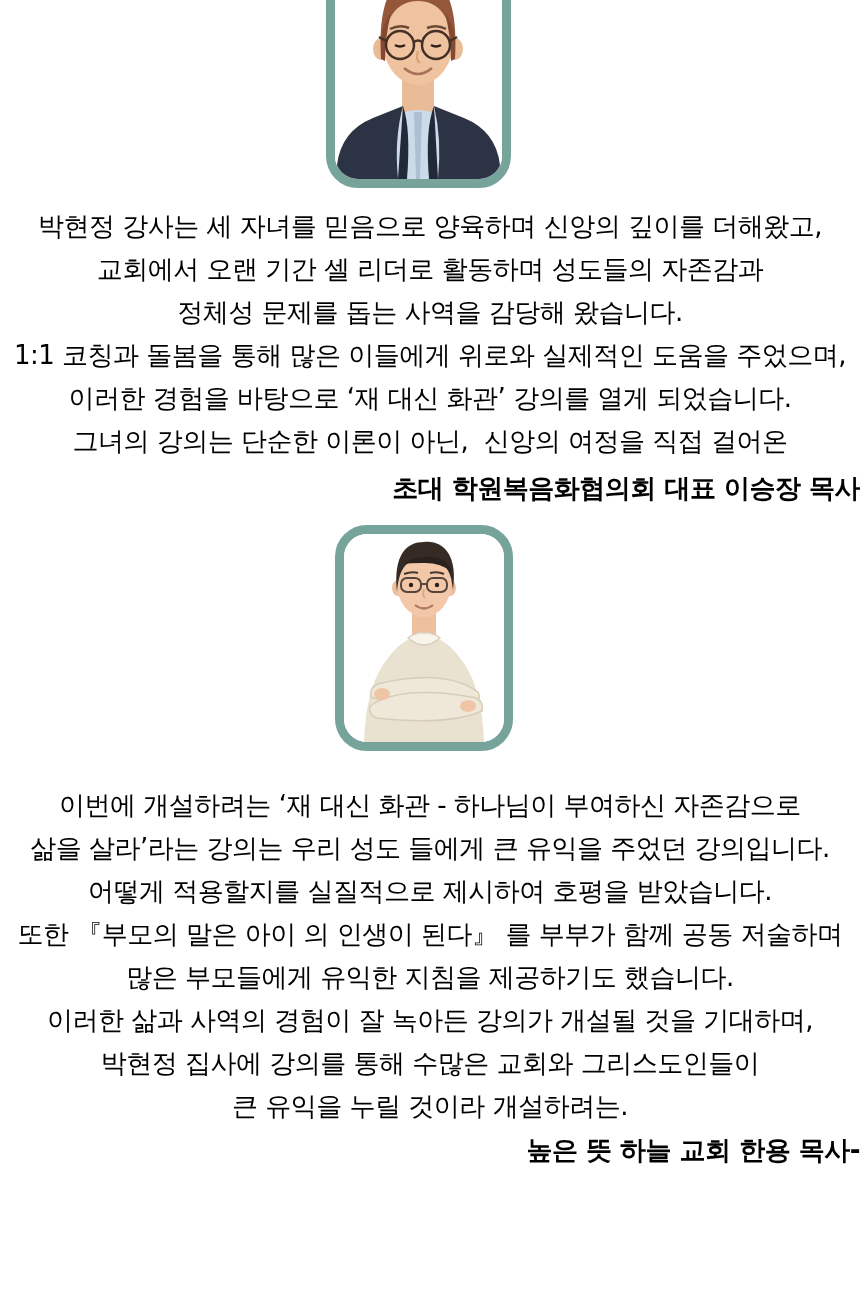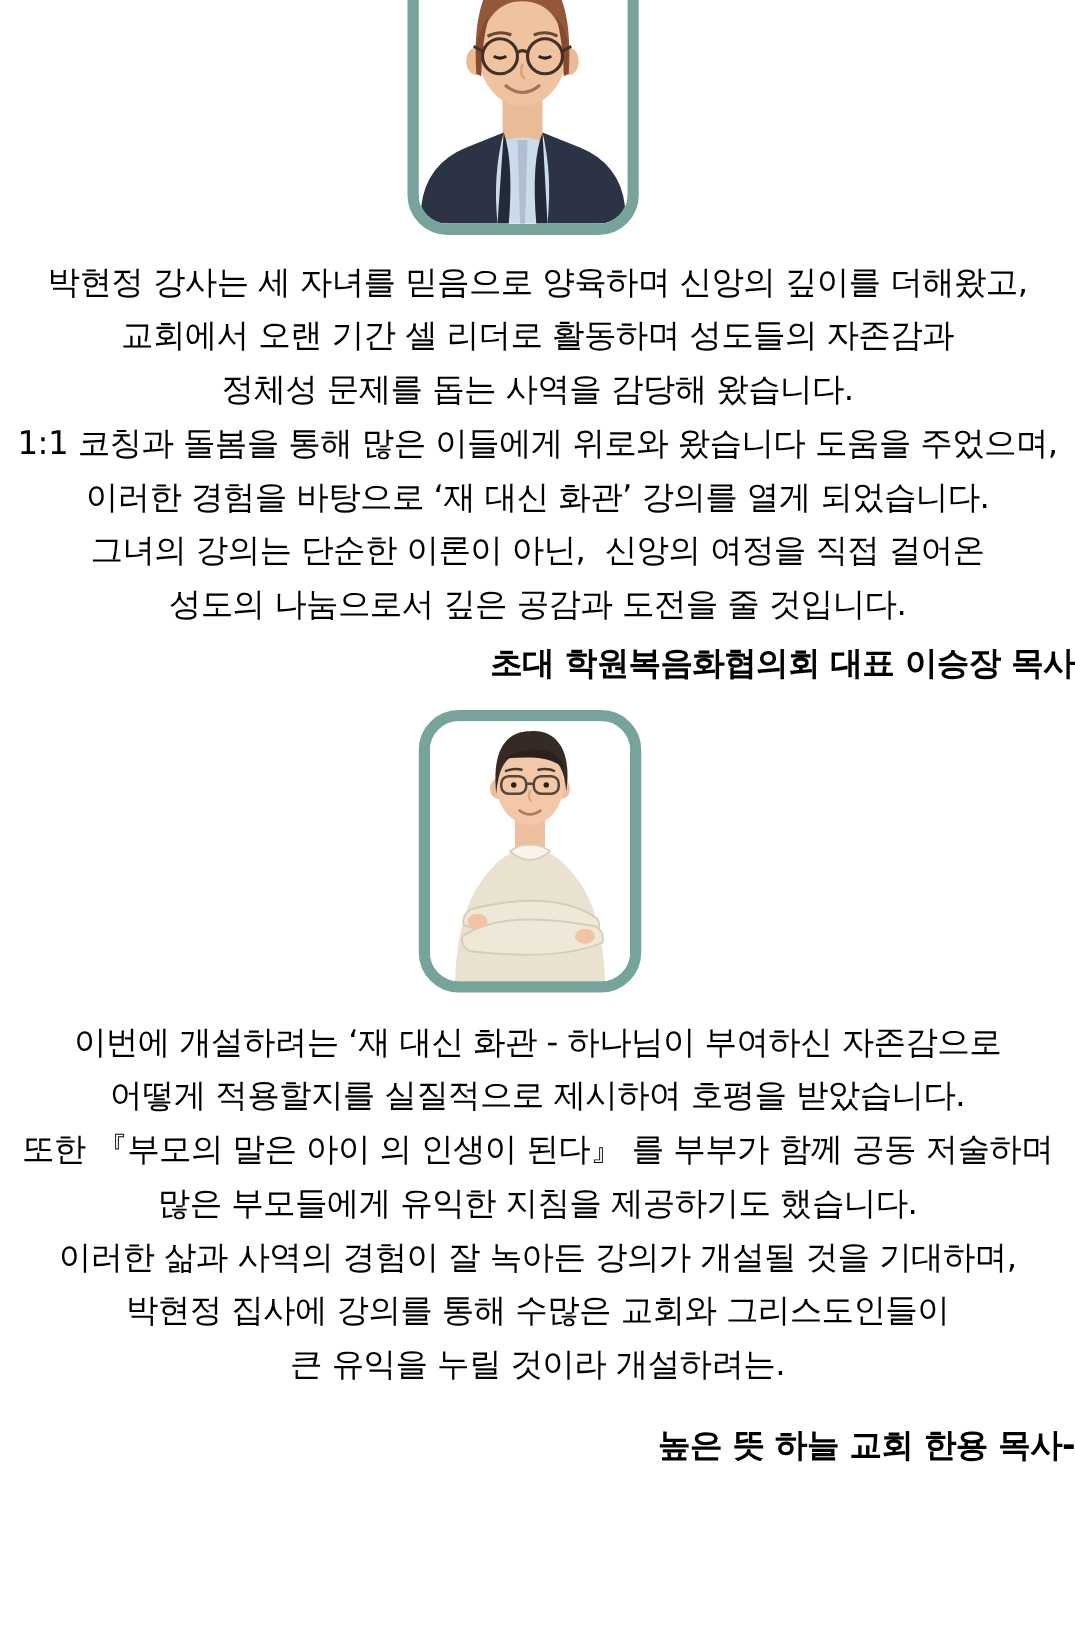--- a/index.html
+++ b/index.html
@@ -22,24 +22,24 @@
     flex:none;
   }
   .frame-1 { width:185px; height:230px; border-radius:32px; margin-top:-42px; transform:translateX(-12px); }
   .frame-2 { width:178px; height:226px; border-radius:32px; margin:15px auto 0; transform:translateX(-6px); display:block; }
   .frame svg { display:block; width:100%; height:100%; }
 
   
   .para { text-align:center; font-size:26px; line-height:43px; letter-spacing:-0.5px; font-weight:500; }
   .para .line { white-space:pre-wrap; }
   .para-1 { margin-top:17px; }
-  .para-2 { margin-top:19px; }
+  .para-2 { margin-top:33px; }
   .sig { text-align:right; font-size:26px; line-height:43px; font-weight:700; letter-spacing:-0.5px; }
   .sig-1 { margin-top:4px; }
-  .sig-2 { margin-top:22px; }
+  .sig-2 { margin-top:1px; }
 </style>
 </head>
 <body>
 
 <div class="page">
 
   <div class="photo-clip">
     <div class="frame frame-1">
       <svg viewBox="0 0 167 212" preserveAspectRatio="none">
         <rect width="167" height="212" fill="#ffffff"></rect>
@@ -78,24 +78,23 @@
         <path d="M63 212 L68 139 Q76 162 72 212 Z" fill="#222a3a"></path>
         <path d="M103 212 L99 139 Q90 162 94 212 Z" fill="#222a3a"></path>
       </svg>
     </div>
   </div>
 
   <div class="para para-1">
     <div class="line">박현정 강사는 세 자녀를 믿음으로 양육하며 신앙의 깊이를 더해왔고,</div>
     <div class="line">교회에서 오랜 기간 셀 리더로 활동하며 성도들의 자존감과</div>
     <div class="line">정체성 문제를 돕는 사역을 감당해 왔습니다.</div>
-    <div class="line">1:1 코칭과 돌봄을 통해 많은 이들에게 위로와 왔습니다 도움을 주었으며,</div>
+    <div class="line">1:1 코칭과 돌봄을 통해 많은 이들에게 위로와 실제적인 도움을 주었으며,</div>
     <div class="line">이러한 경험을 바탕으로 ‘재 대신 화관’ 강의를 열게 되었습니다.</div>
     <div class="line">그녀의 강의는 단순한 이론이 아닌,  신앙의 여정을 직접 걸어온</div>
-    <div class="line">성도의 나눔으로서 깊은 공감과 도전을 줄 것입니다.</div>
   </div>
 
   <div class="sig sig-1">초대 학원복음화협의회 대표 이승장 목사</div>
 
   <div class="frame frame-2">
     <svg viewBox="0 0 160 208" preserveAspectRatio="none">
       <rect width="160" height="208" fill="#ffffff"></rect>
 
       <rect x="68" y="72" width="24" height="32" fill="#ecbf9f"></rect>
 
@@ -127,20 +126,21 @@
 
       <path d="M134 158 Q100 134 34 150 Q25 154 27 163 Q62 176 130 170 Q138 166 134 158 Z" fill="#efe8d8" stroke="#d6cdb9" stroke-width="1.5"></path>
       <path d="M26 172 Q58 150 132 164 Q140 168 138 177 Q104 192 32 184 Q24 180 26 172 Z" fill="#efe8d8" stroke="#d6cdb9" stroke-width="1.5"></path>
       <ellipse cx="38" cy="160" rx="8" ry="6" fill="#f0c5a6"></ellipse>
       <ellipse cx="124" cy="172" rx="8" ry="6" fill="#f0c5a6"></ellipse>
     </svg>
   </div>
 
   <div class="para para-2">
     <div class="line">이번에 개설하려는 ‘재 대신 화관 - 하나님이 부여하신 자존감으로</div>
+    <div class="line">삶을 살라’라는 강의는 우리 성도 들에게 큰 유익을 주었던 강의입니다.</div>
     <div class="line">어떻게 적용할지를 실질적으로 제시하여 호평을 받았습니다.</div>
     <div class="line">또한 『부모의 말은 아이 의 인생이 된다』 를 부부가 함께 공동 저술하며</div>
     <div class="line">많은 부모들에게 유익한 지침을 제공하기도 했습니다.</div>
     <div class="line">이러한 삶과 사역의 경험이 잘 녹아든 강의가 개설될 것을 기대하며,</div>
     <div class="line">박현정 집사에 강의를 통해 수많은 교회와 그리스도인들이</div>
     <div class="line">큰 유익을 누릴 것이라 개설하려는.</div>
   </div>
 
   <div class="sig sig-2">높은 뜻 하늘 교회 한용 목사-</div>
 

